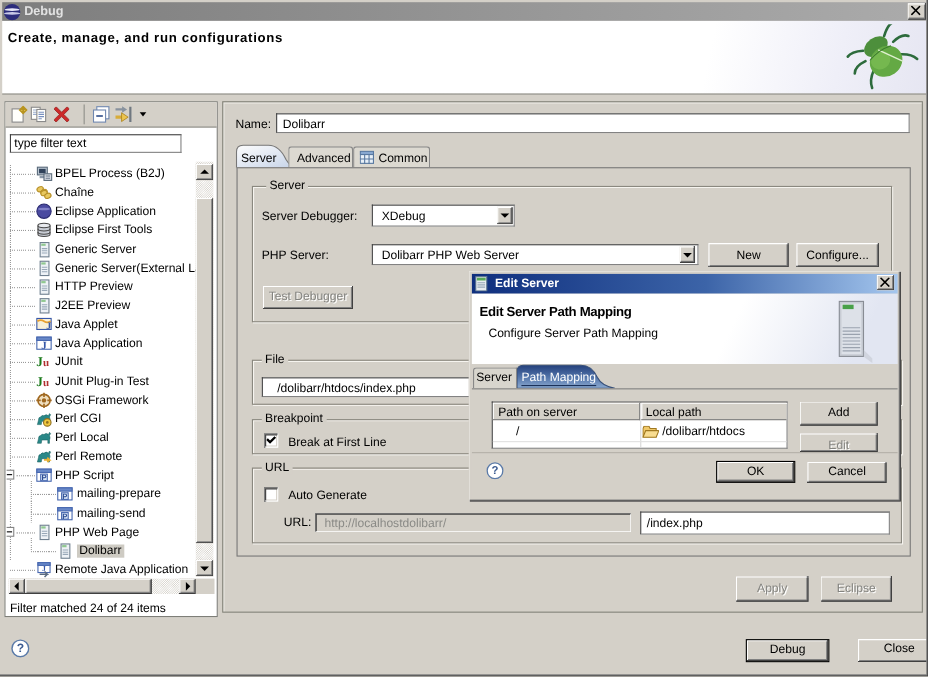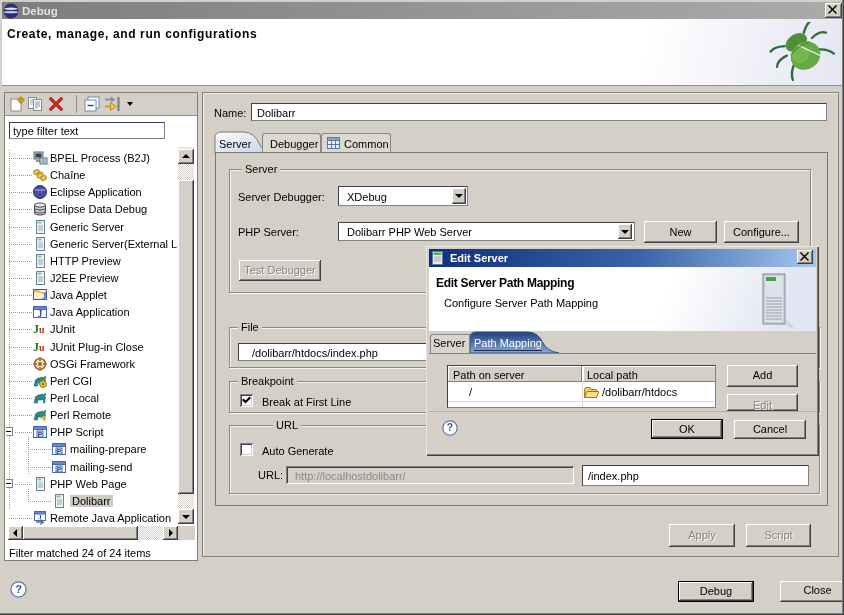--- a/index.html
+++ b/index.html
@@ -148,21 +148,21 @@
         </svg></span>
       <span class="lbl" style="left:44px;">Eclipse Application</span>
     </div>
     <div class="trow" style="top: 59px;">
       <div class="hdot" style="left:3px;top:8px;width:23px;"></div>
       <span class="abs" style="left:26px;top:0;"><svg width="16" height="16" viewBox="0 0 16 16">
           <path d="M2.5 4 v8 a5.5 2 0 0 0 11 0 v-8" fill="#c8ccd4" stroke="#4a4a4a"></path>
           <ellipse cx="8" cy="4" rx="5.5" ry="2" fill="#e8eaee" stroke="#4a4a4a"></ellipse>
           <path d="M2.5 7 a5.5 2 0 0 0 11 0 M2.5 10 a5.5 2 0 0 0 11 0" fill="none" stroke="#4a4a4a"></path>
         </svg></span>
-      <span class="lbl" style="left:44px;">Eclipse Data Debug</span>
+      <span class="lbl" style="left:44px;">Eclipse First Tools</span>
     </div>
     <div class="trow" style="top: 77px;">
       <div class="hdot" style="left:3px;top:8px;width:23px;"></div>
       <span class="abs" style="left:26px;top:0;"><svg width="16" height="16" viewBox="0 0 16 16">
           <rect x="4.5" y="1.5" width="8" height="13" fill="#eef2f6" stroke="#708090"></rect>
           <rect x="5.5" y="2.5" width="4" height="2" fill="#90c890"></rect>
           <path d="M6 7h5 M6 9h5 M6 11h5" stroke="#98a8b8"></path>
         </svg></span>
       <span class="lbl" style="left:44px;">Generic Server</span>
     </div>
@@ -218,21 +218,21 @@
           <text x="7" y="12" font-size="10" font-weight="bold" fill="#b03030" font-family="Liberation Serif">u</text>
         </svg></span>
       <span class="lbl" style="left:44px;">JUnit</span>
     </div>
     <div class="trow" style="top: 197px;">
       <div class="hdot" style="left:3px;top:8px;width:23px;"></div>
       <span class="abs" style="left:26px;top:0;"><svg width="16" height="16" viewBox="0 0 16 16">
           <text x="1" y="12" font-size="12" font-weight="bold" fill="#187818" font-family="Liberation Serif">J</text>
           <text x="7" y="12" font-size="10" font-weight="bold" fill="#b03030" font-family="Liberation Serif">u</text>
         </svg></span>
-      <span class="lbl" style="left:44px;">JUnit Plug-in Close</span>
+      <span class="lbl" style="left:44px;">JUnit Plug-in Test</span>
     </div>
     <div class="trow" style="top: 214px;">
       <div class="hdot" style="left:3px;top:8px;width:23px;"></div>
       <span class="abs" style="left:26px;top:0;"><svg width="16" height="16" viewBox="0 0 16 16">
           <circle cx="8" cy="8" r="5.5" fill="#f0e0c0" stroke="#a06820" stroke-width="1.5"></circle>
           <circle cx="8" cy="8" r="2" fill="#a06820"></circle>
           <path d="M8 1v4 M8 11v4 M1 8h4 M11 8h4" stroke="#a06820" stroke-width="1.5"></path>
         </svg></span>
       <span class="lbl" style="left:44px;">OSGi Framework</span>
     </div>
@@ -358,21 +358,21 @@
   <defs>
       <linearGradient id="tg" x1="0" y1="0" x2="1" y2="1">
     <stop offset="0" stop-color="#fdfdfd"></stop>
         <stop offset="1" stop-color="#c4d2e8"></stop>
   </linearGradient>
     </defs>
   <path d="M1 22 L1 7 Q1 1 7 1 L30 1 Q40 1 46 14 Q50 21 57 22 Z" fill="url(#tg)" stroke="#777777" stroke-width="1"></path>
 </svg>
 <div class="abs" style="left:219px;top:138px;">Server</div>
 <div class="abs" style="left:262px;top:133px;width:59px;height:20px;border:1px solid #888;border-bottom:none;border-radius:3px 3px 0 0;background:#dcd9d1;"></div>
-<div class="abs" style="left:270px;top:138px;">Debugger</div>
+<div class="abs" style="left:270px;top:138px;">Advanced</div>
 <div class="abs" style="left:321px;top:133px;width:70px;height:20px;border:1px solid #888;border-bottom:none;border-radius:3px 3px 0 0;background:#dcd9d1;"></div>
 <svg class="abs" style="left:327px;top:137px" width="13" height="12" viewBox="0 0 13 12">
   <rect x="0.5" y="0.5" width="12" height="11" fill="#e8f0f8" stroke="#5878a0"></rect>
   <rect x="0.5" y="0.5" width="12" height="3" fill="#88a8d0" stroke="#5878a0"></rect>
   <path d="M0 7.5 h13 M4.5 4 v8 M8.5 4 v8" stroke="#5878a0"></path>
 </svg>
 <div class="abs" style="left:344px;top:138px;">Common</div>
 
 <div class="abs" style="left:215px;top:152px;width:613px;height:354px;border:1px solid #777;background:#d4d0c8;"></div>
 
@@ -404,33 +404,33 @@
 <div class="abs group" style="left:229px;top:381px;width:591px;height:32px;">
   <div class="glabel" style="left:8px;">Breakpoint</div>
 </div>
 <div class="cb" style="left:240px;top:394px;"></div>
 <svg class="abs" style="left:242px;top:396px" width="9" height="9" viewBox="0 0 9 9">
   <path d="M0 4 L1.5 2.5 L3.5 4.5 L7.5 0.5 L9 2 L3.5 7.5 Z" fill="#000"></path>
 </svg>
 <div class="abs" style="left:262px;top:396px;">Break at First Line</div>
 
 <div class="abs group" style="left:229px;top:425px;width:591px;height:69px;">
-  <div class="glabel" style="left:8px;margin-left:35px;">URL</div>
+  <div class="glabel" style="left:8px;">URL</div>
 </div>
 <div class="cb" style="left:240px;top:443px;"></div>
 <div class="abs" style="left:262px;top:445px;">Auto Generate</div>
 <div class="abs" style="left:258px;top:469px;">URL:</div>
 <div class="abs" style="left:286px;top:466px;width:288px;height:18px;background:#d4d0c8;
   box-shadow: inset 1px 1px 0 #808080, inset -1px -1px 0 #fff, inset 2px 2px 0 #404040;"></div>
 <div class="abs" style="left:295px;top:470px;color:#8a8a86;">http://localhostdolibarr/</div>
 <div class="abs sunken" style="left:582px;top:465px;width:227px;height:21px;"></div>
 <div class="abs" style="left:588px;top:470px;">/index.php</div>
 
 <div class="abs btn disabled" style="left:669px;top:524px;width:66px;height:23px;padding-top:5px;">Apply</div>
-<div class="abs btn disabled" style="left:746px;top:524px;width:65px;height:23px;padding-top:5px;">Script</div>
+<div class="abs btn disabled" style="left:746px;top:524px;width:65px;height:23px;padding-top:5px;">Eclipse</div>
 
 <svg class="abs" style="left:10px;top:581px" width="17" height="17" viewBox="0 0 17 17">
   <circle cx="8.5" cy="8.5" r="7.6" fill="#fff" stroke="#5a7aa8" stroke-width="1.3"></circle>
   <text x="8.5" y="12" font-size="11" font-weight="bold" fill="#3a5a90" text-anchor="middle" font-family="Liberation Sans">?</text>
 </svg>
 <div class="abs btn def" style="left:678px;top:581px;width:76px;height:21px;padding-top:3px;">Debug</div>
 <div class="abs btn" style="left:780px;top:581px;width:75px;height:21px;padding-top:3px;">Close</div>
 
 <div class="abs" style="left:426px;top:246px;width:393px;height:210px;background:#d4d0c8;z-index:20;
   box-shadow: inset 1px 1px 0 #e8e6e0, inset -1px -1px 0 #404040, inset -2px -2px 0 #808080;">

